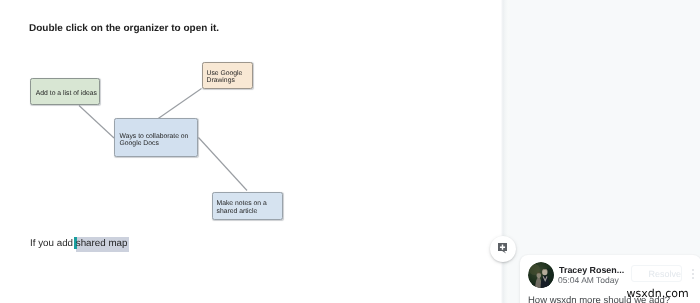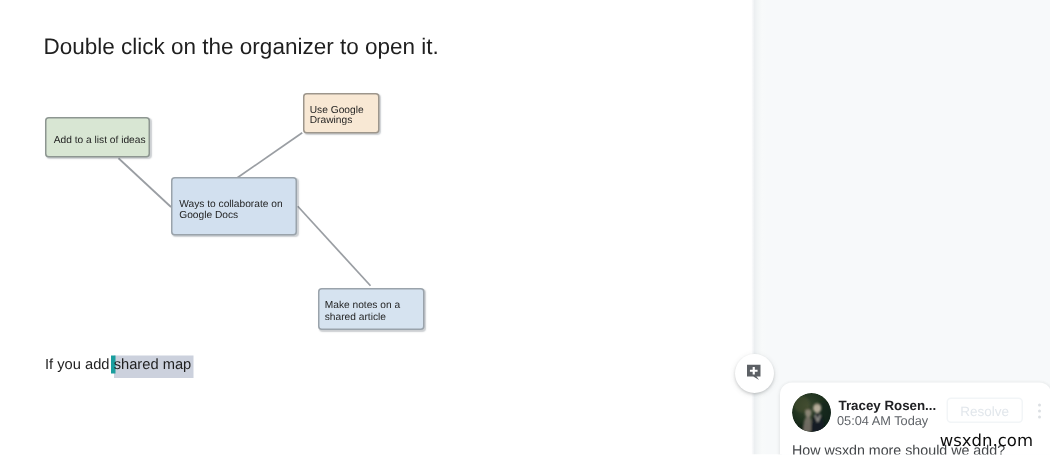--- a/index.html
+++ b/index.html
@@ -3,21 +3,21 @@
 <meta charset="utf-8">
 <style>
   html,body{margin:0;padding:0;}
   body{width:700px;height:303px;overflow:hidden;background:#ffffff;
        font-family:"Liberation Sans",sans-serif;
        -webkit-font-smoothing:antialiased;text-rendering:geometricPrecision;}
   #root{position:relative;width:700px;height:303px;}
 
   
   .doc{position:absolute;left:0;top:0;width:501px;height:303px;background:#fff;}
-  .doc-line{position:absolute;white-space:nowrap;color:#1f1f1f;font-size:15px;}
+  .doc-line{position:absolute;white-space:nowrap;color:#1f1f1f;font-size:10px;font-weight:bold;}
 
   .sel-wrap{position:absolute;left:30px;top:238px;white-space:nowrap;font-size:9.8px;color:#1f1f1f;}
   .hl{position:absolute;left:46px;top:-1px;width:53px;height:15px;background:#ccd1dd;}
   .caret{position:absolute;left:44px;top:-1px;width:3px;height:12px;background:#1b9e9e;}
   .sel-wrap span.txt{position:relative;}
 
   
   .diagram{position:absolute;left:0;top:0;width:503px;height:303px;}
   .node{position:absolute;box-sizing:border-box;border:1px solid #9aa3ab;border-radius:2.5px;box-shadow:0.7px 0.7px 0.8px rgba(90,100,110,0.30);
         color:#1f1f1f;font-size:6.8px;line-height:7px;}
@@ -32,21 +32,21 @@
           background:#fff;box-shadow:0 1px 2px rgba(60,64,67,0.22),0 1px 4px rgba(60,64,67,0.10);}
   .addbtn svg{position:absolute;left:8px;top:7px;}
 
   
   .card{position:absolute;left:520px;top:255px;width:181px;height:58px;background:#fff;
         border-radius:8px;box-shadow:0 1px 3px rgba(60,64,67,0.10),0 0 2px rgba(60,64,67,0.06);}
   .avatar{position:absolute;left:8px;top:7px;width:26px;height:26px;border-radius:50%;overflow:hidden;filter:blur(0.5px);}
   .cname{position:absolute;left:39px;top:10px;font-size:8.9px;font-weight:bold;color:#202124;white-space:nowrap;}
   .ctime{position:absolute;left:38px;top:20px;font-size:8.5px;color:#5f6368;white-space:nowrap;}
   .resolve{position:absolute;left:111px;top:10px;width:51px;height:17px;border:1px solid #f2f5f7;border-radius:3px;
-           box-sizing:border-box;font-size:9px;color:#e2e7ec;white-space:nowrap;text-align:center;line-height:16px;}
+           box-sizing:border-box;font-size:9px;color:#e2e7ec;white-space:nowrap;text-align:right;line-height:16px;}
   .kebab{position:absolute;left:171.5px;top:14px;width:3px;height:11px;}
   .kebab i{display:block;width:2px;height:2px;border-radius:50%;background:#dcdfe3;margin-bottom:2px;}
   .ctext{position:absolute;left:8px;top:39.5px;font-size:9.5px;color:#44474a;white-space:nowrap;}
 
   .wm{position:absolute;left:626.5px;top:286.5px;font-size:11px;font-family:"DejaVu Sans",sans-serif;color:#0d0d0d;white-space:nowrap;}
 </style>
 </head>
 <body>
 
 <div id="root">

